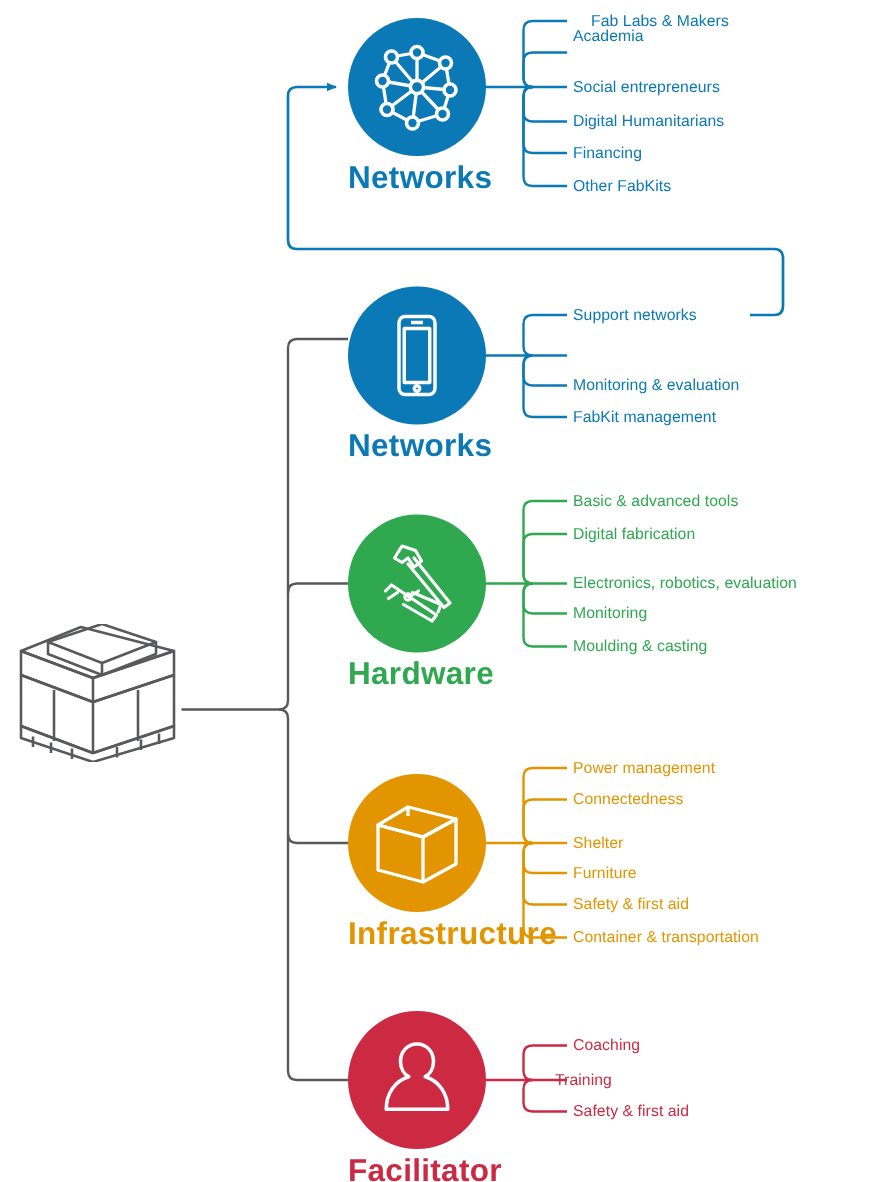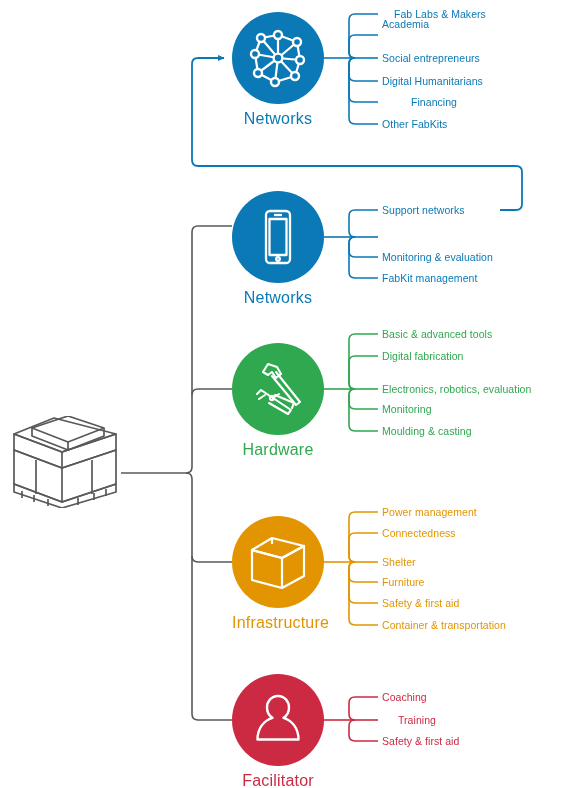--- a/index.html
+++ b/index.html
@@ -30,22 +30,22 @@
     height:92px;
     border-radius:50%;
     display:flex;
     align-items:center;
     justify-content:center;
     box-sizing:border-box;
   }
   .node .disc svg{display:block;}
   .node .nlabel{
     margin-top:6px;
-    font-size:16px;
-    font-weight:normal;
+    font-size:21px;
+    font-weight:bold;
     letter-spacing:0.2px;
     white-space:nowrap;
     line-height:18px;
   }
   .leaf{
     position:absolute;
     font-size:10.5px;
     line-height:12px;
     white-space:nowrap;
     font-weight:normal;
@@ -195,21 +195,21 @@
         </g>
       </svg>
     </div>
     <div class="nlabel" style="color:#0b79b5;">Networks</div>
   </div>
 
   <div class="leaf" style="left:382px; top:8px;  color:#0b79b5;padding-left:12px;">Fab Labs &amp; Makers</div>
   <div class="leaf" style="left:382px; top:18px; color:#0b79b5;">Academia</div>
   <div class="leaf" style="left:382px; top:52px; color:#0b79b5;">Social entrepreneurs</div>
   <div class="leaf" style="left:382px; top:75px; color:#0b79b5;">Digital Humanitarians</div>
-  <div class="leaf" style="left:382px; top:96px; color:#0b79b5;margin-left:29px;">Financing</div>
+  <div class="leaf" style="left:382px; top:96px; color:#0b79b5;">Financing</div>
   <div class="leaf" style="left:382px; top:118px;color:#0b79b5;">Other FabKits</div>
 
   <div class="node" style="left:232px; top:191px;">
     <div class="disc" style="background:#0b79b5;">
       <svg width="60" height="60" viewBox="0 0 60 60">
         <g fill="none" stroke="#ffffff" stroke-width="2.3" stroke-linejoin="round">
           <rect x="18" y="4" width="24" height="52" rx="4" ry="4"></rect>
           <rect x="21.5" y="12" width="17" height="36"></rect>
           <path d="M26,8 L34,8"></path>
           <circle cx="30" cy="52" r="1.8"></circle>
@@ -280,16 +280,16 @@
                    C15.5,30.6 9.5,38.6 9.5,49.5 L50.5,49.5
                    C50.5,38.6 44.5,30.6 35.5,27.8
                    C38.4,26.2 41,22.4 41,17.6 C41,11.2 36.5,6 30,6 Z"></path>
         </g>
       </svg>
     </div>
     <div class="nlabel" style="color:#cc2a43;">Facilitator</div>
   </div>
 
   <div class="leaf" style="left:382px; top:691px; color:#cc2a43;">Coaching</div>
-  <div class="leaf" style="left:398px; top:714px; color:#cc2a43;">Training</div>
+  <div class="leaf" style="left:370px; top:714px; color:#cc2a43;">Training</div>
   <div class="leaf" style="left:382px; top:735px; color:#cc2a43;">Safety &amp; first aid</div>
 
 </div>
 
 </body></html>

